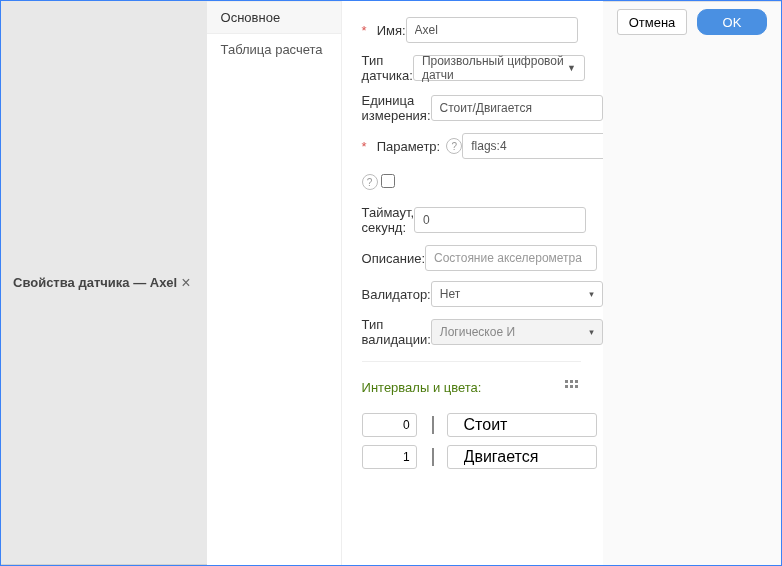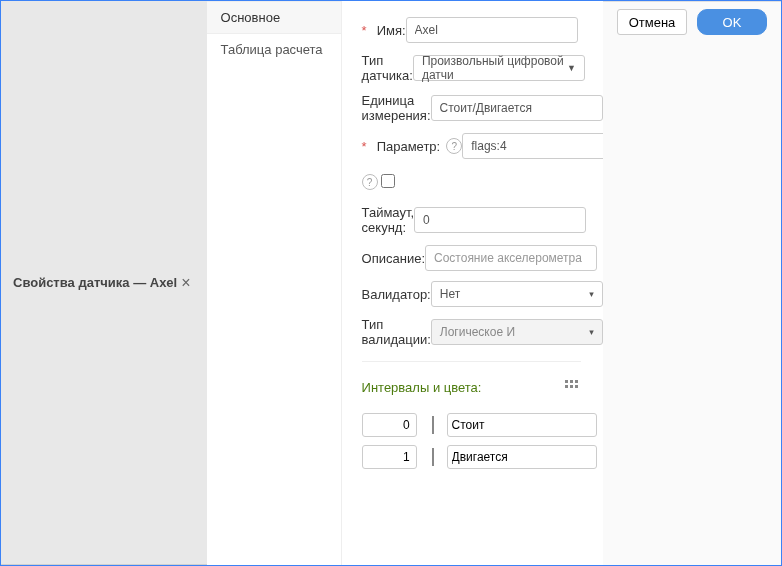--- a/index.html
+++ b/index.html
@@ -28,21 +28,21 @@
 .section-row { display: flex; justify-content: space-between; align-items: center; margin-bottom: 18px; }
 .section-title { font-size: 13px; color: #4d7c0f; }
 .wizard-icon { cursor: pointer; color: #888; }
 .intervals-header { display: flex; align-items: center; margin-bottom: 12px; font-weight: bold; font-size: 13px; }
 .col-from { width: 70px; }
 .col-color { width: 45px; }
 .col-text { width: 160px; }
 .interval-row { display: flex; align-items: center; margin-bottom: 8px; gap: 0; }
 .from-input { width: 55px; height: 24px; border: 1px solid #ccc; border-radius: 3px; text-align: right; padding: 0 6px; font-size: 12px; margin-right: 15px; }
 .color-swatch { width: 32px; height: 18px; border: 1px solid #888; cursor: pointer; margin-right: 13px; }
-.text-input { width: 150px; height: 24px; border: 1px solid #ccc; border-radius: 3px; padding: 0 4px; font-size: 12px; margin-right: 14px; }
+.text-input { width: 150px; height: 24px; border: 1px solid #ccc; border-radius: 3px; padding: 0 16px; font-size: 16px; margin-right: 14px; }
 .remove-btn { color: #d9534f; font-weight: bold; cursor: pointer; font-size: 15px; }
 .dialog-footer { border-top: 1px solid #e0e0e0; padding: 7px 14px; display: flex; justify-content: flex-end; gap: 10px; background: #fafafa; }
 .btn { min-width: 70px; height: 26px; border-radius: 3px; font-size: 13px; cursor: pointer; border: 1px solid #ccc; background: #fff; }
 .btn-primary { background: #4a90e2; border-color: #4a90e2; color: #fff; border-radius: 10px; }
 </style>
 </head>
 <body>
 
 <div class="dialog">
   <div class="dialog-header">

